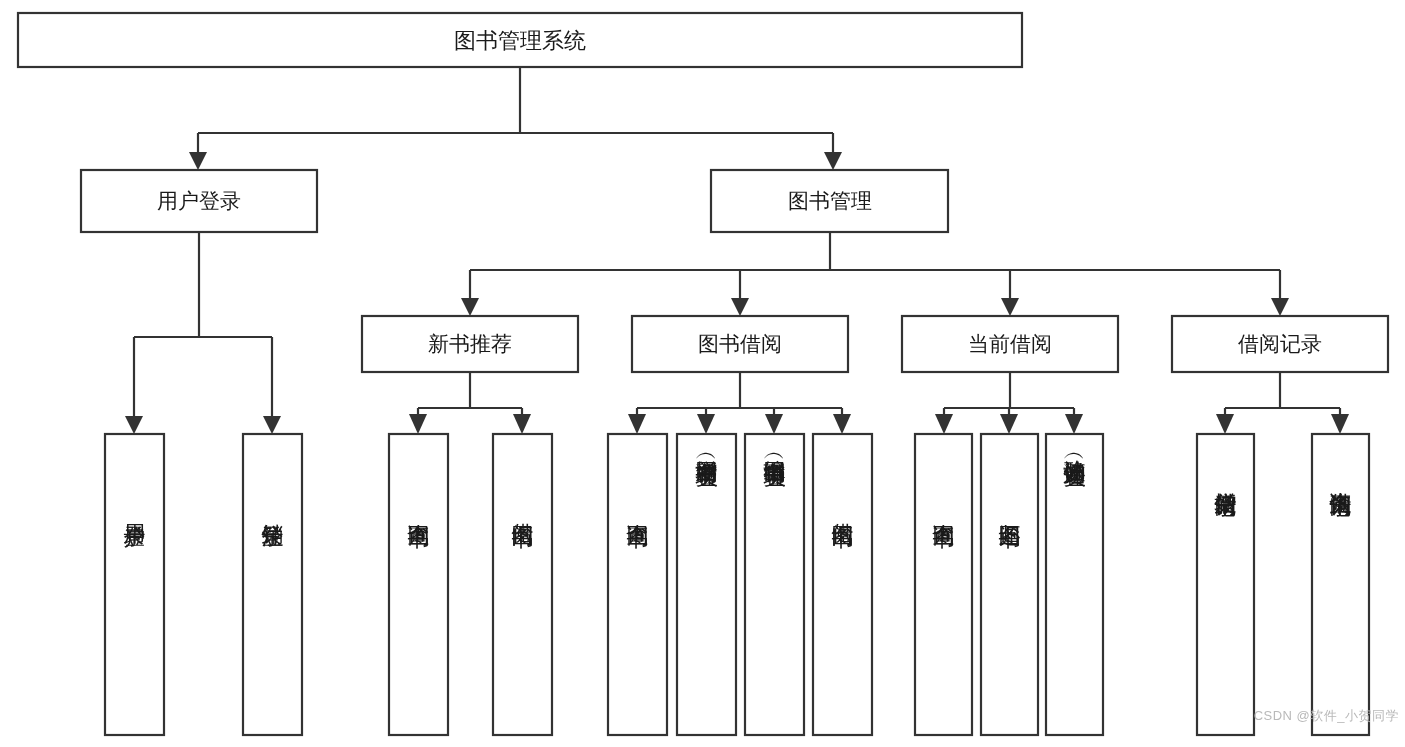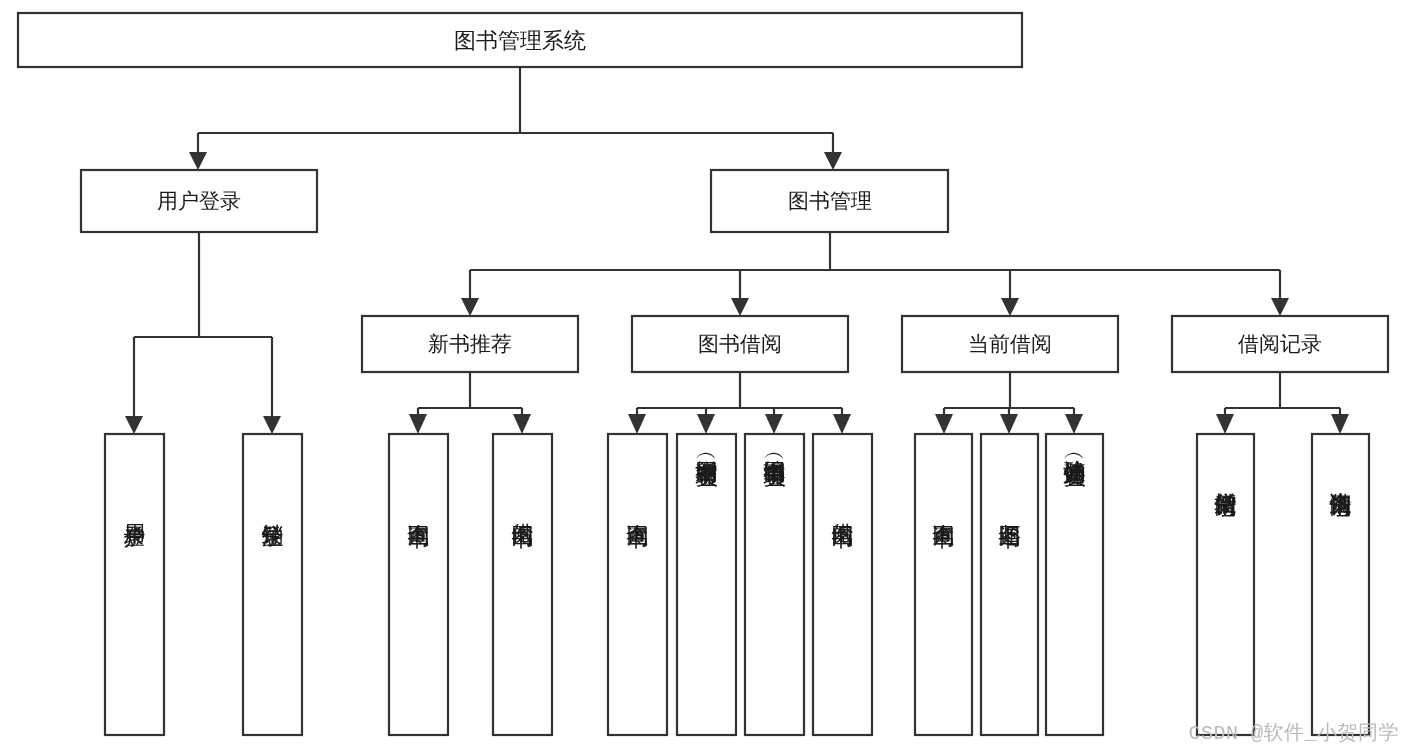--- a/index.html
+++ b/index.html
@@ -67,23 +67,23 @@
     font-family: "Liberation Sans", "DejaVu Sans", sans-serif;
     font-size: 22px;
     line-height: 1.18;
     color: #1a1a1a;
     letter-spacing: 1px;
     white-space: nowrap;
   }
   .watermark {
     position: absolute;
     right: 6px;
-    bottom: 1px;
-    font-family: Liberation Mono, monospace;
-    font-size: 20px;
+    bottom: 22px;
+    font-family: Liberation Sans, sans-serif;
+    font-size: 13px;
     color: #b9b9b9;
     letter-spacing: 0.5px;
     white-space: nowrap;
   }
 </style>
 </head>
 <body>
 
 <div id="diagram-root">
 

